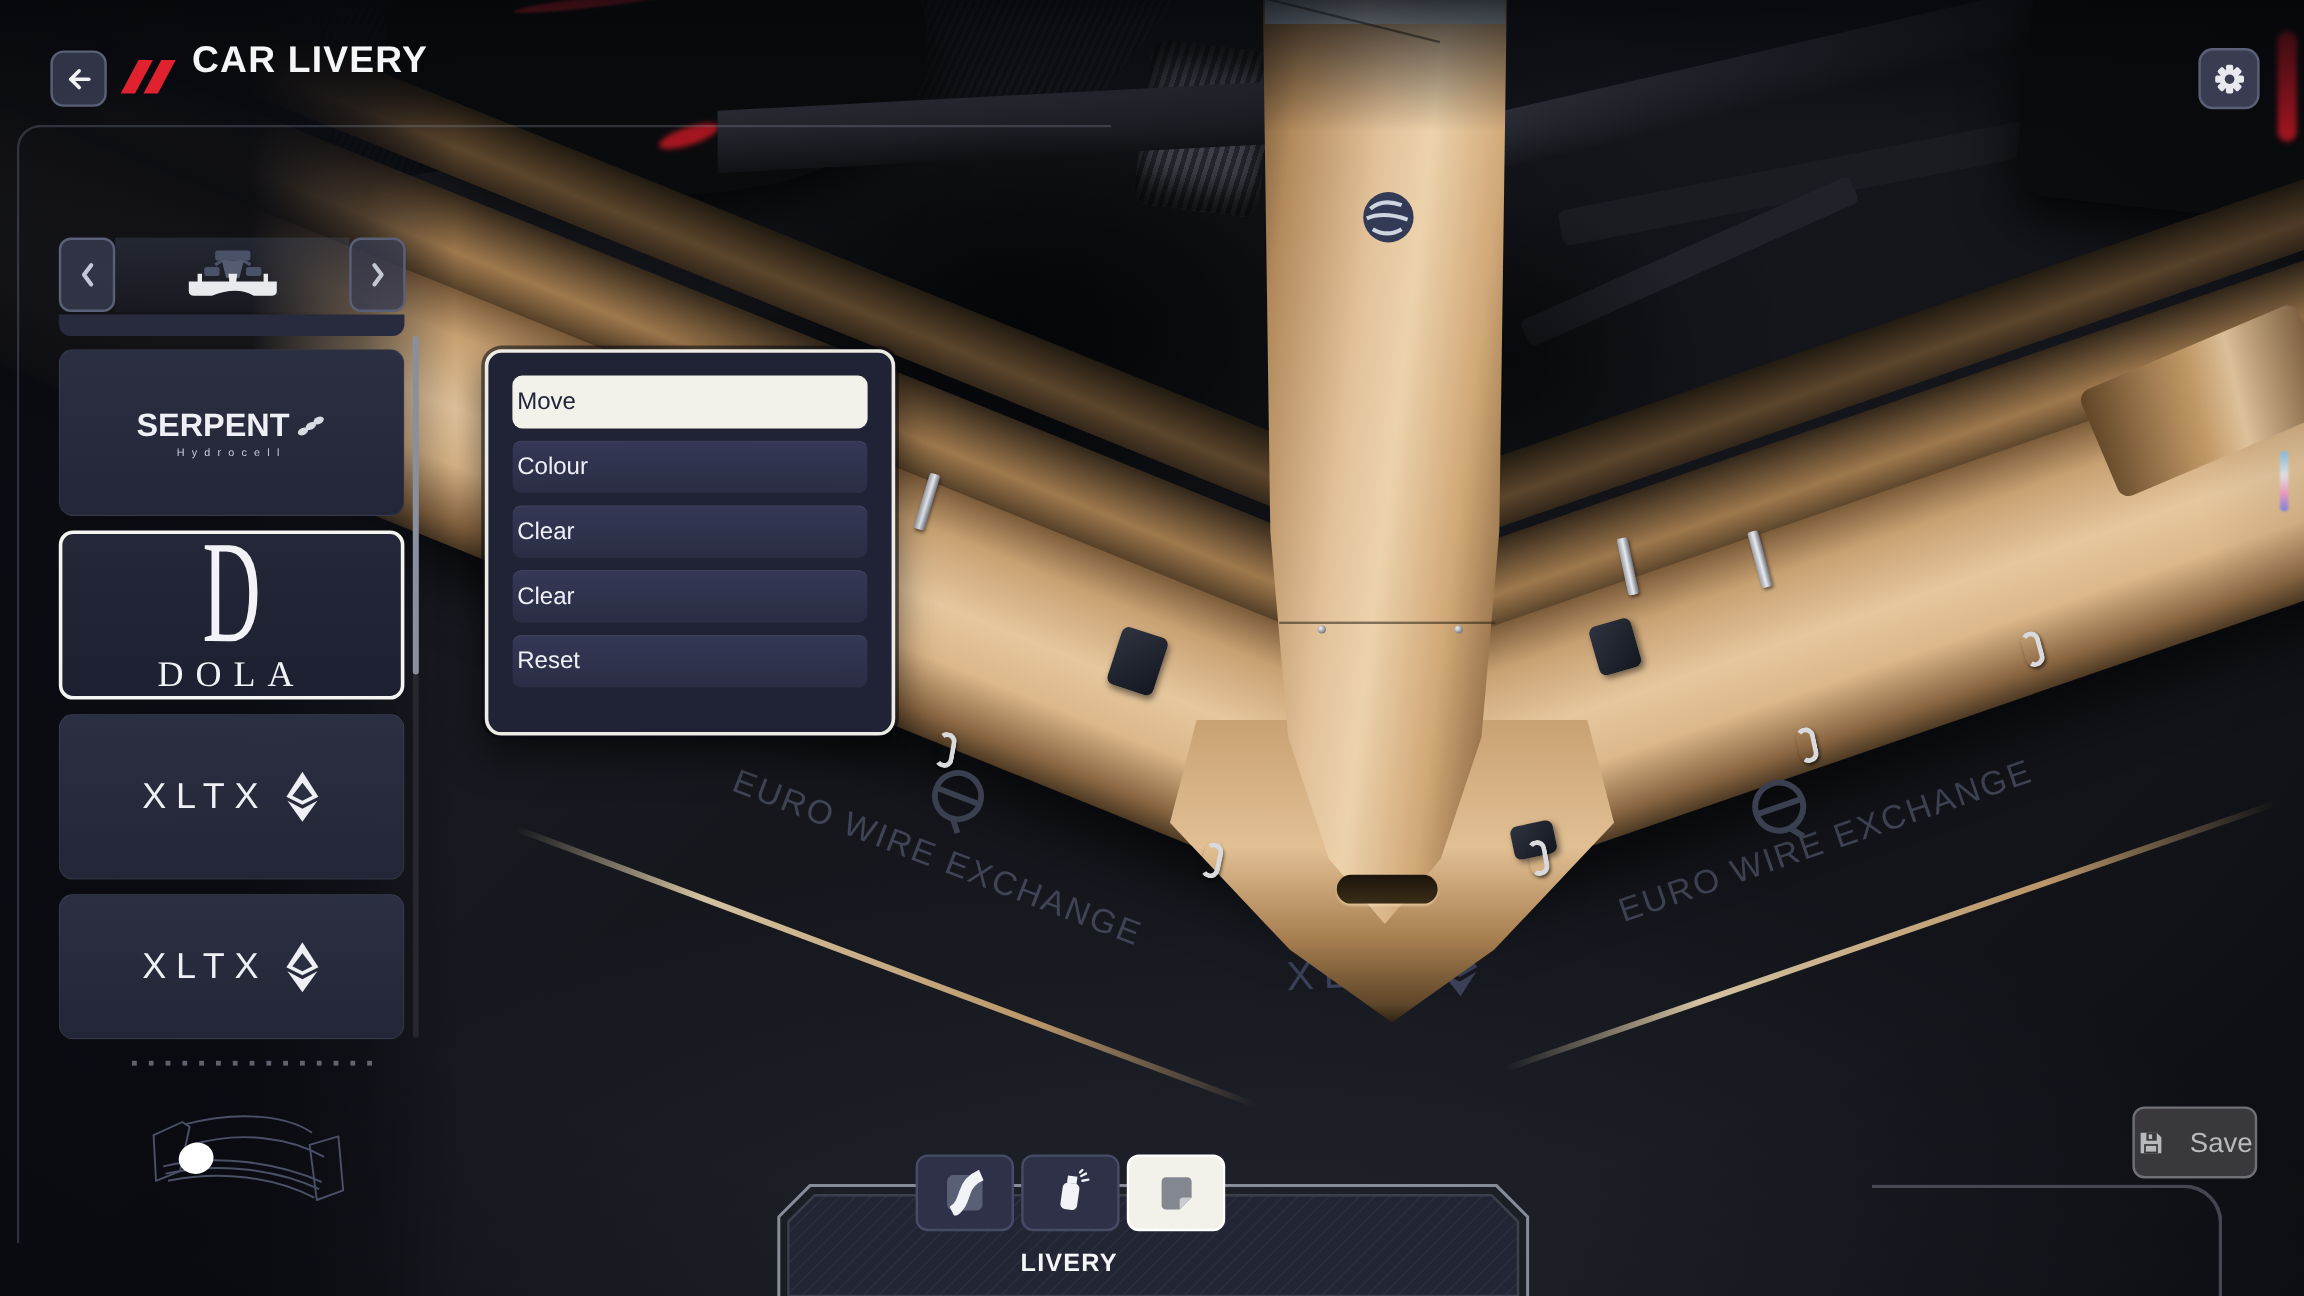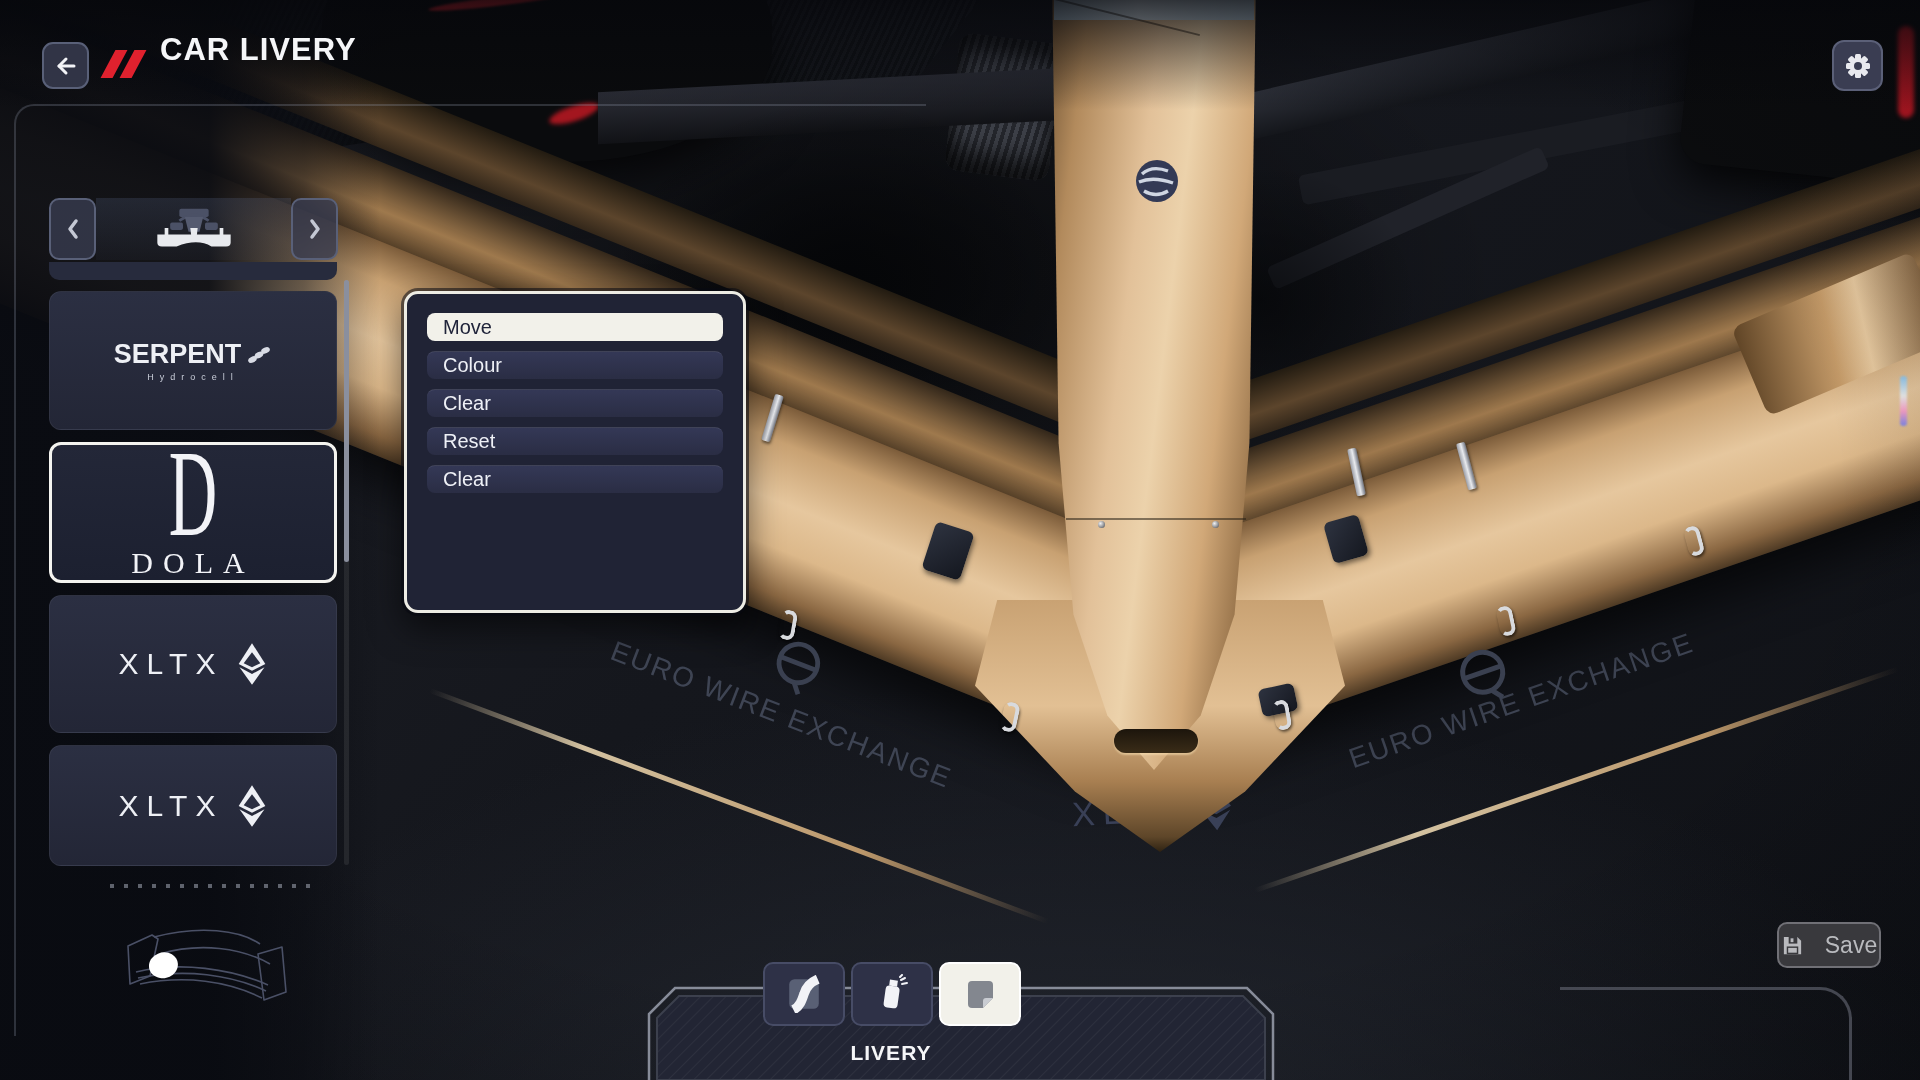--- a/index.html
+++ b/index.html
@@ -179,37 +179,37 @@
   #scroll-thumb { left:344px; top:280px; width:5px; height:282px; border-radius:3px; background:#8a8f9e;
     cursor:pointer; }
   #dots { left:110px; top:884px; display:flex; gap:10px; }
   #dots i { width:4px; height:4px; background:rgba(180,186,200,.5); }
   #wireframe { left:100px; top:912px; }
 
   
   #context-menu { left:404px; top:291px; width:342px; height:322px; z-index:30;
     background:#202335; border:3px solid #edece4; border-radius:14px; padding:19px 20px;
     box-shadow:0 0 0 3px rgba(8,10,18,.55), 0 14px 34px rgba(0,0,0,.6); }
-  .menu-item { width:100%; height:28px; border-radius:8px; margin-bottom:10px;
-    display:flex; align-items:center; padding-left:16px; font-size:20px; cursor:pointer;
+  .menu-item { width:100%; height:44px; border-radius:8px; margin-bottom:10px;
+    display:flex; align-items:center; padding-left:4px; font-size:20px; cursor:pointer;
     background:linear-gradient(180deg,#343856,#2a2d44); color:#eef0f6;
     border-top:1px solid rgba(255,255,255,.10); }
   .menu-item.hl { background:#f2f1ea; color:#20243a; border-top:none; }
 
   
   #decals-frame { left:640px; top:980px; z-index:10; }
   .tool-btn { top:962px; width:82px; height:64px; border-radius:10px; z-index:11;
     background:#2e3147; border:2px solid #474c66; display:flex; align-items:center; justify-content:center;
     cursor:pointer; }
   #tool-1 { left:763px; } #tool-2 { left:851px; }
   #tool-3 { left:939px; background:#f2f1ea; border-color:#ffffff; }
   #decals-label { left:791px; top:1041px; width:200px; text-align:center; z-index:11;
     font-size:21px; font-weight:600; letter-spacing:1px; color:#f5f6f8; }
 
-  #save-btn { left:1777px; top:922px; width:104px; height:46px; border-radius:10px; z-index:11;
+  #save-btn { left:1777px; top:922px; width:104px; height:60px; border-radius:10px; z-index:11;
     background:#39393d; border:2px solid #707076; display:flex; align-items:center; justify-content:center;
     gap:21px; color:#b9babe; font-size:23px; cursor:pointer; }
   #br-frame { left:1560px; top:987px; width:292px; height:95px; z-index:10; opacity:.75;
     border-top:3px solid #565964; border-right:3px solid #565964; border-radius:0 32px 0 0;
     pointer-events:none; }
 </style>
 </head>
 <body>
 
 <div id="stage">
@@ -459,22 +459,22 @@
       <path d="M158 42 L182 35 L186 80 L164 88 Z"></path>
       <path d="M60 42 C100 30 142 36 170 52"></path>
     </g>
     <path d="M52 46 C60 37 73 39 77 48 C81 58 71 68 60 66 C49 64 46 53 52 46 Z" fill="#ffffff"></path>
   </svg>
 
   <div class="abs" id="context-menu">
     <div class="menu-item hl">Move</div>
     <div class="menu-item">Colour</div>
     <div class="menu-item">Clear</div>
+    <div class="menu-item">Clear</div>
     <div class="menu-item">Reset</div>
-    <div class="menu-item">Clear</div>
   </div>
 
   <svg class="abs" id="decals-frame" width="640" height="100" viewBox="0 0 640 100">
     <defs>
       <pattern id="hatch" width="9" height="9" patternUnits="userSpaceOnUse" patternTransform="rotate(45)">
         <rect width="9" height="9" fill="#222534"></rect>
         <line x1="0" y1="0" x2="0" y2="9" stroke="rgba(255,255,255,0.05)" stroke-width="2"></line>
       </pattern>
     </defs>
     <path d="M17 100 L17 38 L39 16 L603 16 L625 38 L625 100 Z" fill="url(#hatch)" stroke="#3c404d" stroke-width="2"></path>

